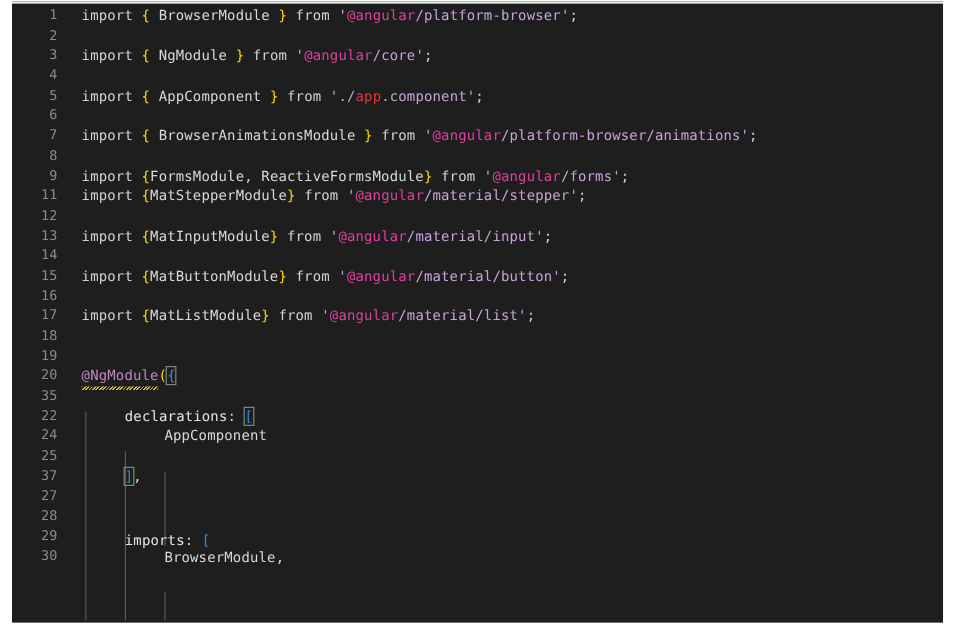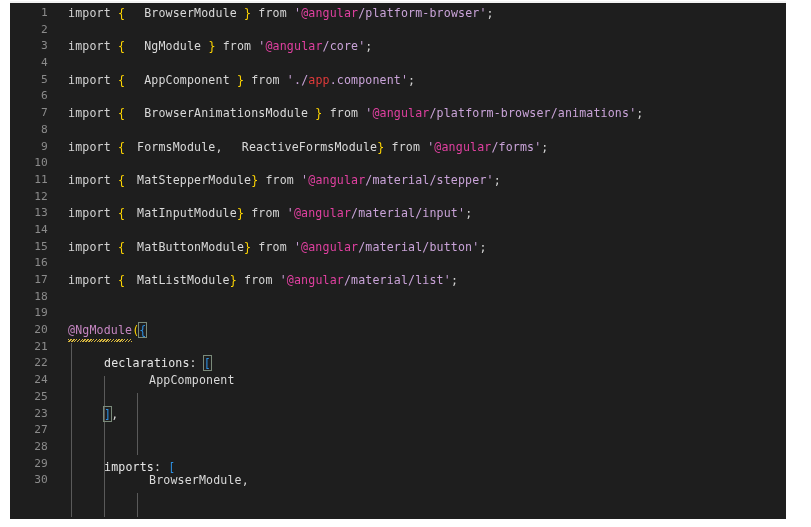--- a/index.html
+++ b/index.html
@@ -72,21 +72,21 @@
   
   .guide {
     position: absolute;
     width: 1px;
     background: #5a5a5a;
   }
 
   
   .kw       { color: #d4d4d4; }   
   .brace    { color: #ffd602; }   
-  .ident    { color: #d9d9d9; margin-left: 12px; }   
+  .ident    { color: #d9d9d9; }   
   .punc     { color: #d4d4d4; }   
   .str      { color: #c9a3d8; }   
   .scope    { color: #e040a0; }   
   .localmod { color: #e03a3a; }   
   .deco     { color: #c485c0; }   
   .paren    { color: #ffd602; }   
   .bracket  { color: #2d8fe0; }   
   .prop     { color: #e6e6e6; }   
 
   
@@ -191,24 +191,20 @@
     <div class="code-line">
       <span class="ln">8</span>
       <span class="code-text"></span>
     </div>
 
     <div class="code-line">
       <span class="ln">9</span>
       <span class="code-text"><span class="kw">import</span><span class="punc"> </span><span class="brace">{</span><span class="ident">FormsModule</span><span class="punc">,</span><span class="punc"> </span><span class="ident">ReactiveFormsModule</span><span class="brace">}</span><span class="punc"> </span><span class="kw">from</span><span class="punc"> </span><span class="str">'</span><span class="scope">@angular</span><span class="str">/forms</span><span class="str">'</span><span class="punc">;</span></span>
     </div>
 
-    <div class="code-line">
-      <span class="ln">10</span>
-      <span class="code-text"></span>
-    </div>
 
     <div class="code-line">
       <span class="ln">11</span>
       <span class="code-text"><span class="kw">import</span><span class="punc"> </span><span class="brace">{</span><span class="ident">MatStepperModule</span><span class="brace">}</span><span class="punc"> </span><span class="kw">from</span><span class="punc"> </span><span class="str">'</span><span class="scope">@angular</span><span class="str">/material/stepper</span><span class="str">'</span><span class="punc">;</span></span>
     </div>
 
     <div class="code-line">
       <span class="ln">12</span>
       <span class="code-text"></span>
     </div>
@@ -247,42 +243,42 @@
       <span class="ln">19</span>
       <span class="code-text"></span>
     </div>
 
     <div class="code-line">
       <span class="ln">20</span>
       <span class="code-text"><span class="squiggle"><span class="deco">@NgModule</span></span><span class="paren">(</span><span class="bracket match">{</span></span>
     </div>
 
     <div class="code-line">
-      <span class="ln">21</span>
+      <span class="ln">35</span>
       <span class="code-text"></span>
     </div>
 
     <div class="code-line">
       <span class="ln">22</span>
       <span class="code-text" style="left:94px;"><span class="prop">declarations</span><span class="punc">:</span><span class="punc"> </span><span class="bracket match">[</span></span>
     </div>
 
 
     <div class="code-line">
       <span class="ln">24</span>
       <span class="code-text ident" style="left:127px;">AppComponent</span>
     </div>
 
     <div class="code-line">
       <span class="ln">25</span>
       <span class="code-text"></span>
     </div>
 
     <div class="code-line">
-      <span class="ln">23</span>
+      <span class="ln">37</span>
       <span class="code-text" style="left:94px;"><span class="bracket match">]</span><span class="punc">,</span></span>
     </div>
 
     <div class="code-line">
       <span class="ln">27</span>
       <span class="code-text"></span>
     </div>
 
     <div class="code-line">
       <span class="ln">28</span>

